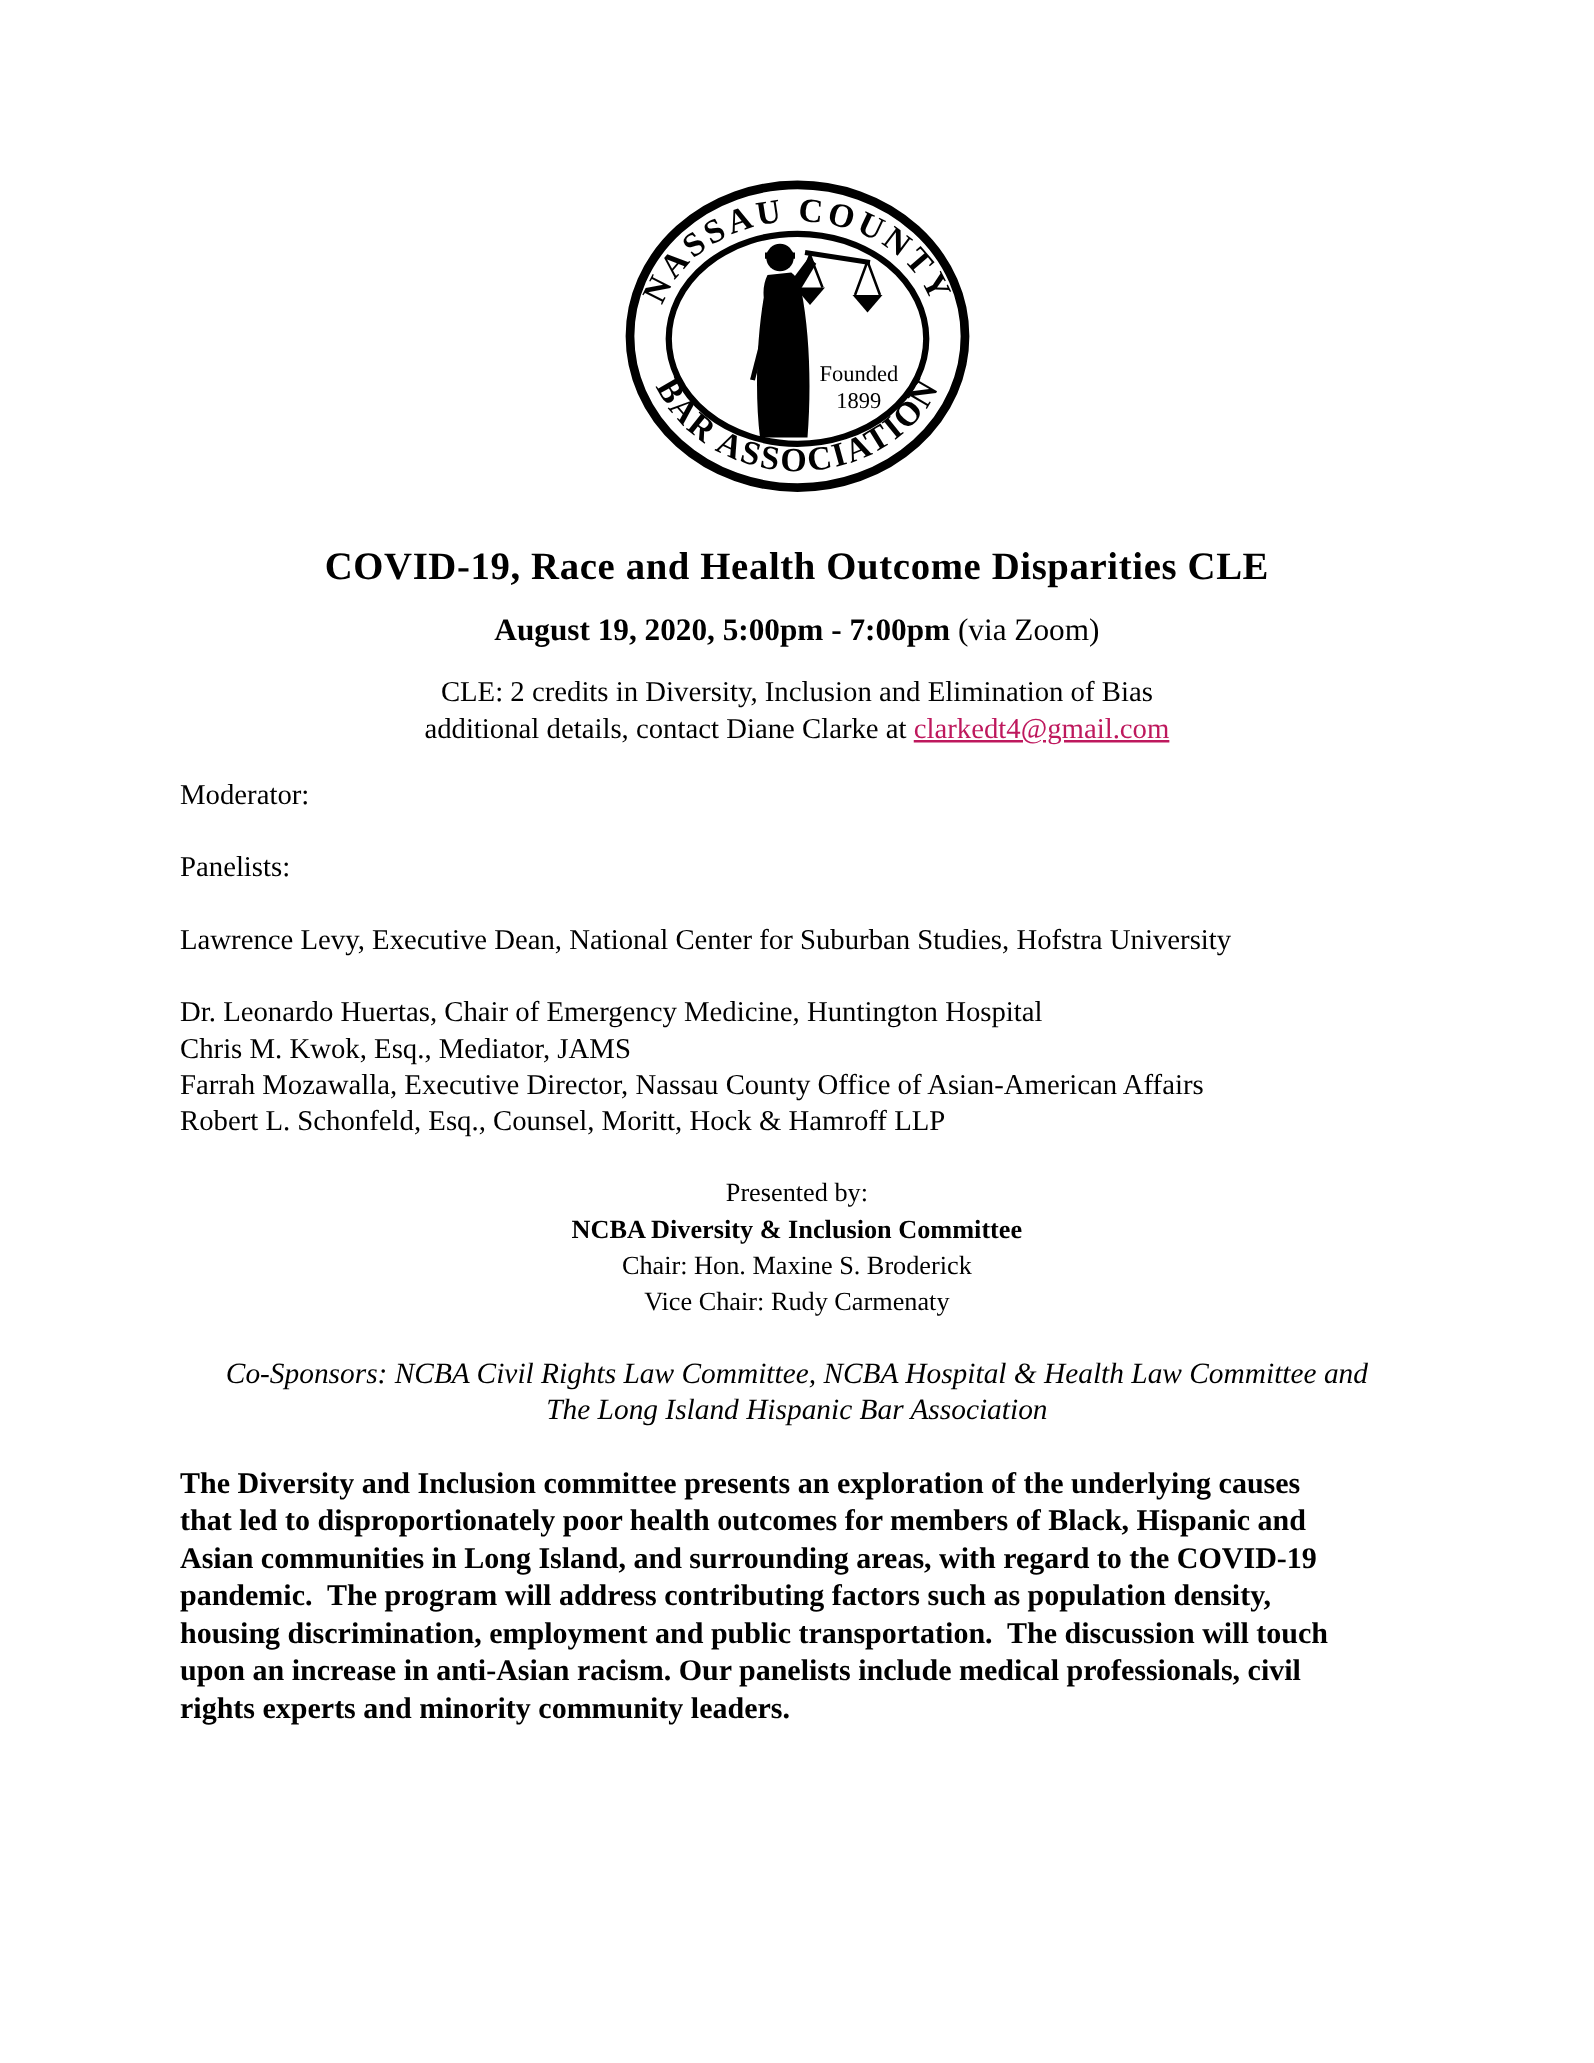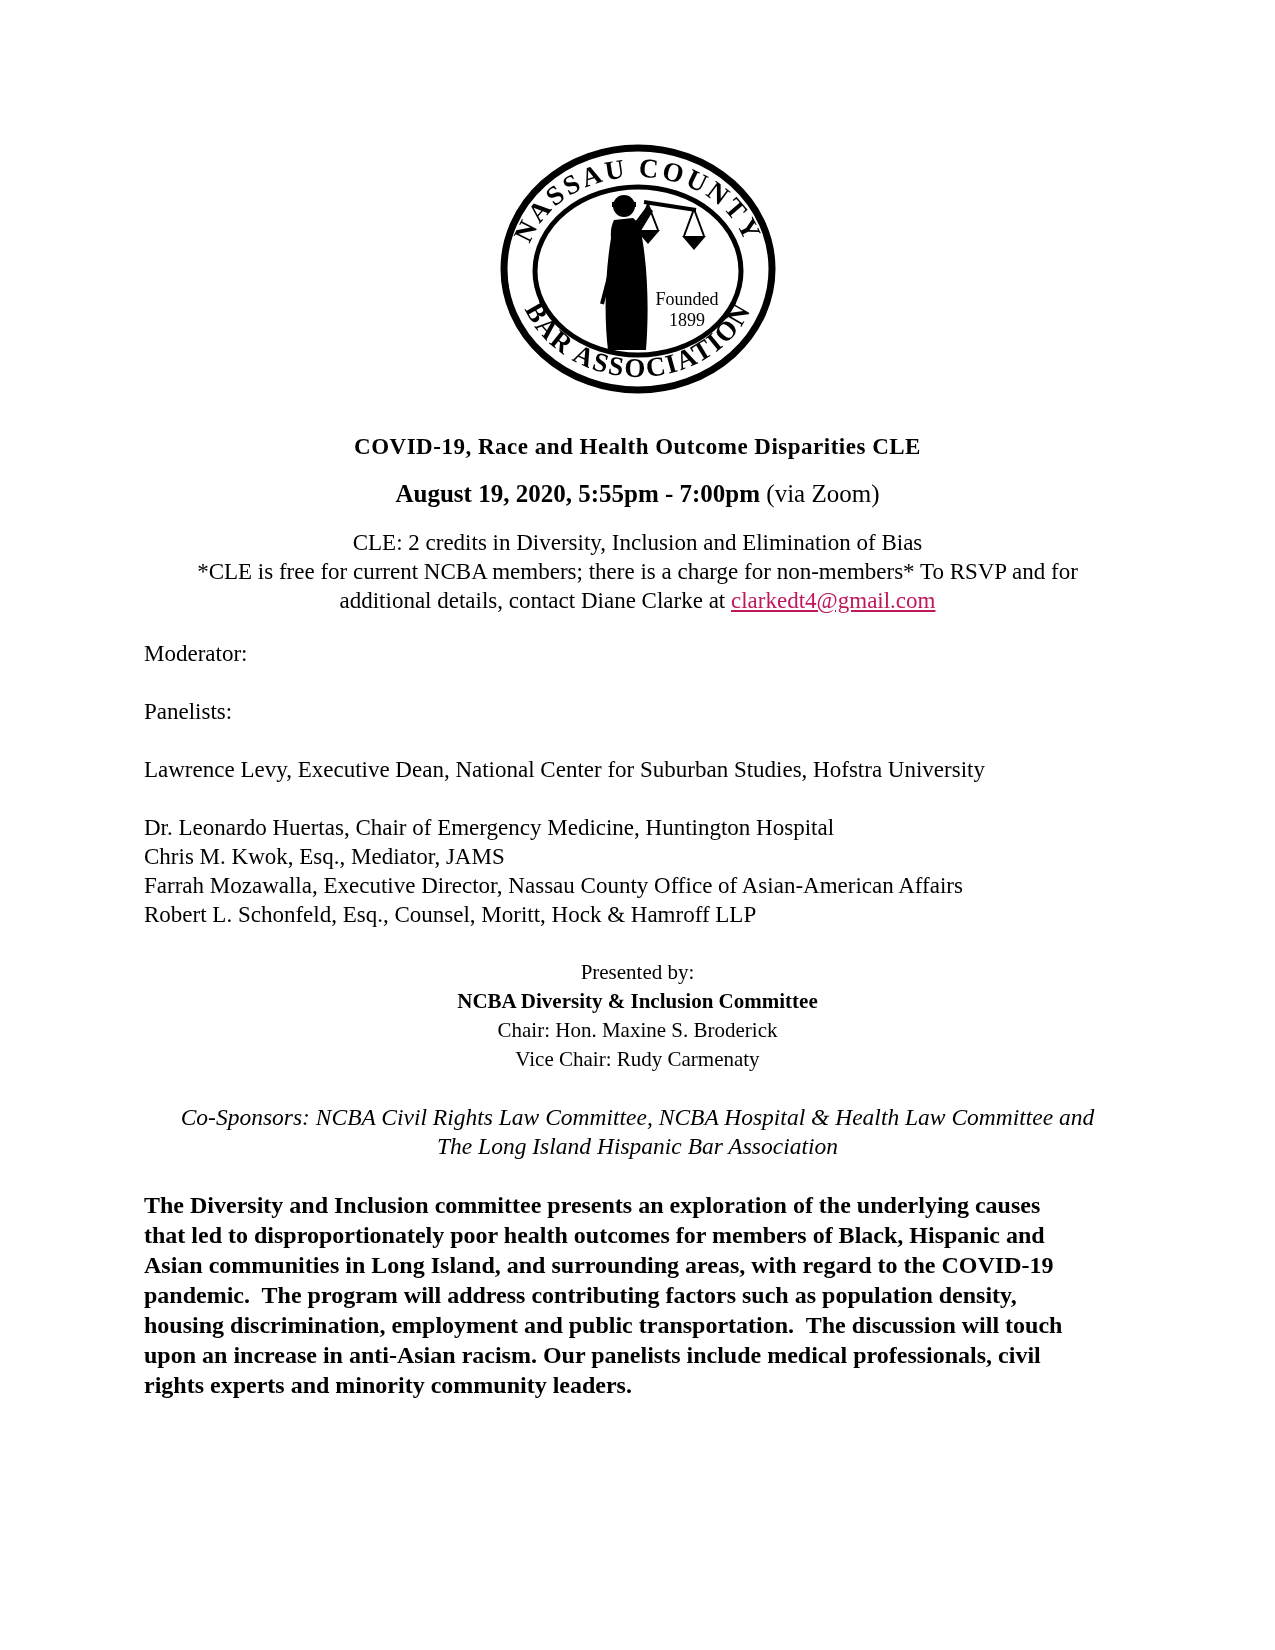--- a/index.html
+++ b/index.html
@@ -5,21 +5,21 @@
   html,body { margin:0; padding:0; background:#ffffff; }
   .page {
     width:1275px; height:1650px; background:#ffffff; color:#000;
     font-family:"Liberation Serif","DejaVu Serif",serif;
     position:relative; overflow:hidden; margin:0 auto;
   }
   .logo-wrap { padding-top:142px; text-align:center; }
   .logo-wrap svg { display:inline-block; }
   .seal-arc-text { font-family:"Liberation Serif","DejaVu Serif",serif; font-weight:bold; }
   .title {
-    text-align:center; font-weight:bold; font-size:23px; margin-top:34px;
+    text-align:center; font-weight:bold; font-size:31px; margin-top:34px;
     letter-spacing:0.5px;
   }
   .dateline { text-align:center; font-size:25px; margin-top:20px; }
   .dateline .b { font-weight:bold; }
   .cle-block { text-align:center; font-size:23px; line-height:29px; margin-top:20px; }
   .cle-block div { white-space:pre-wrap; }
   a.email-link { color:#be185d; text-decoration:underline; }
   .left-col { margin-left:144px; margin-right:120px; font-size:23px; line-height:29px; }
   .mt-blank { margin-top:29px; }
   .moderator-heading { margin-top:24px; }
@@ -62,26 +62,25 @@
         <path d="M120 100 L104 162" stroke="#000" stroke-width="4" fill="none"></path>
       </g>
       <text x="189" y="163" font-size="18" text-anchor="middle" fill="#000">Founded</text>
       <text x="189" y="184" font-size="18" text-anchor="middle" fill="#000">1899</text>
     </svg>
   </div>
 
   <div class="title">COVID-19, Race and Health Outcome Disparities CLE</div>
 
   <div class="dateline">
-    <span class="b">August 19, 2020, 5:55pm - 7:00pm</span><span> (via Zoom)</span>
+    <span class="b">August 19, 2020, 5:00pm - 7:00pm</span><span> (via Zoom)</span>
   </div>
 
   <div class="cle-block">
     <div>CLE: 2 credits in Diversity, Inclusion and Elimination of Bias</div>
-    <div>*CLE is free for current NCBA members; there is a charge for non-members* To RSVP and for</div>
     <div><span>additional details, contact Diane Clarke at </span><a class="email-link" href="#">clarkedt4@gmail.com</a></div>
   </div>
 
   <div class="left-col">
     <div class="moderator-heading">Moderator:</div>
     <div class="mt-blank">Panelists:</div>
     <div class="mt-blank">Lawrence Levy, Executive Dean, National Center for Suburban Studies, Hofstra University</div>
     <div class="mt-blank">
       <div>Dr. Leonardo Huertas, Chair of Emergency Medicine, Huntington Hospital</div>
       <div>Chris M. Kwok, Esq., Mediator, JAMS</div>

